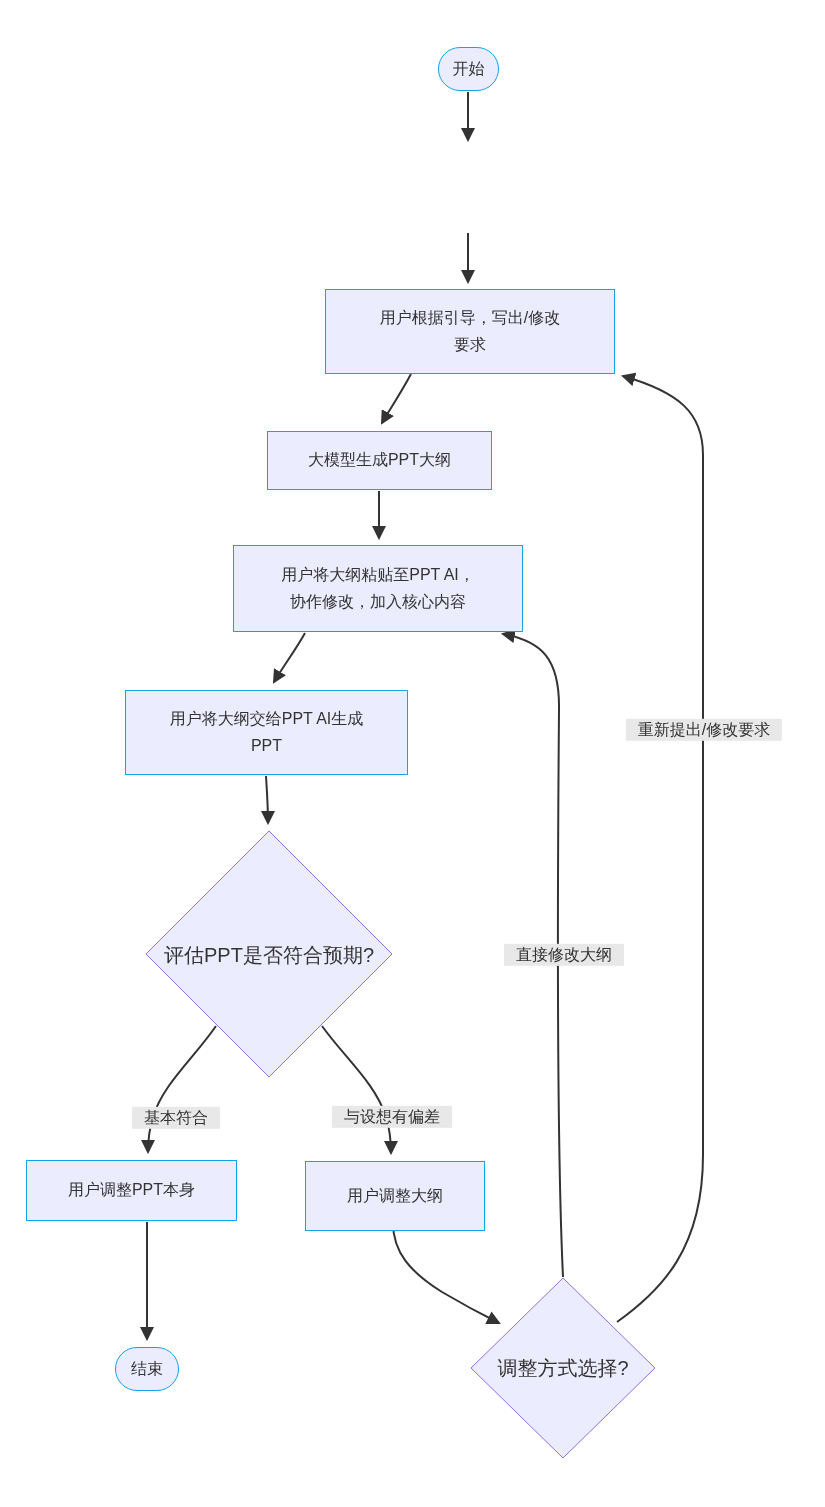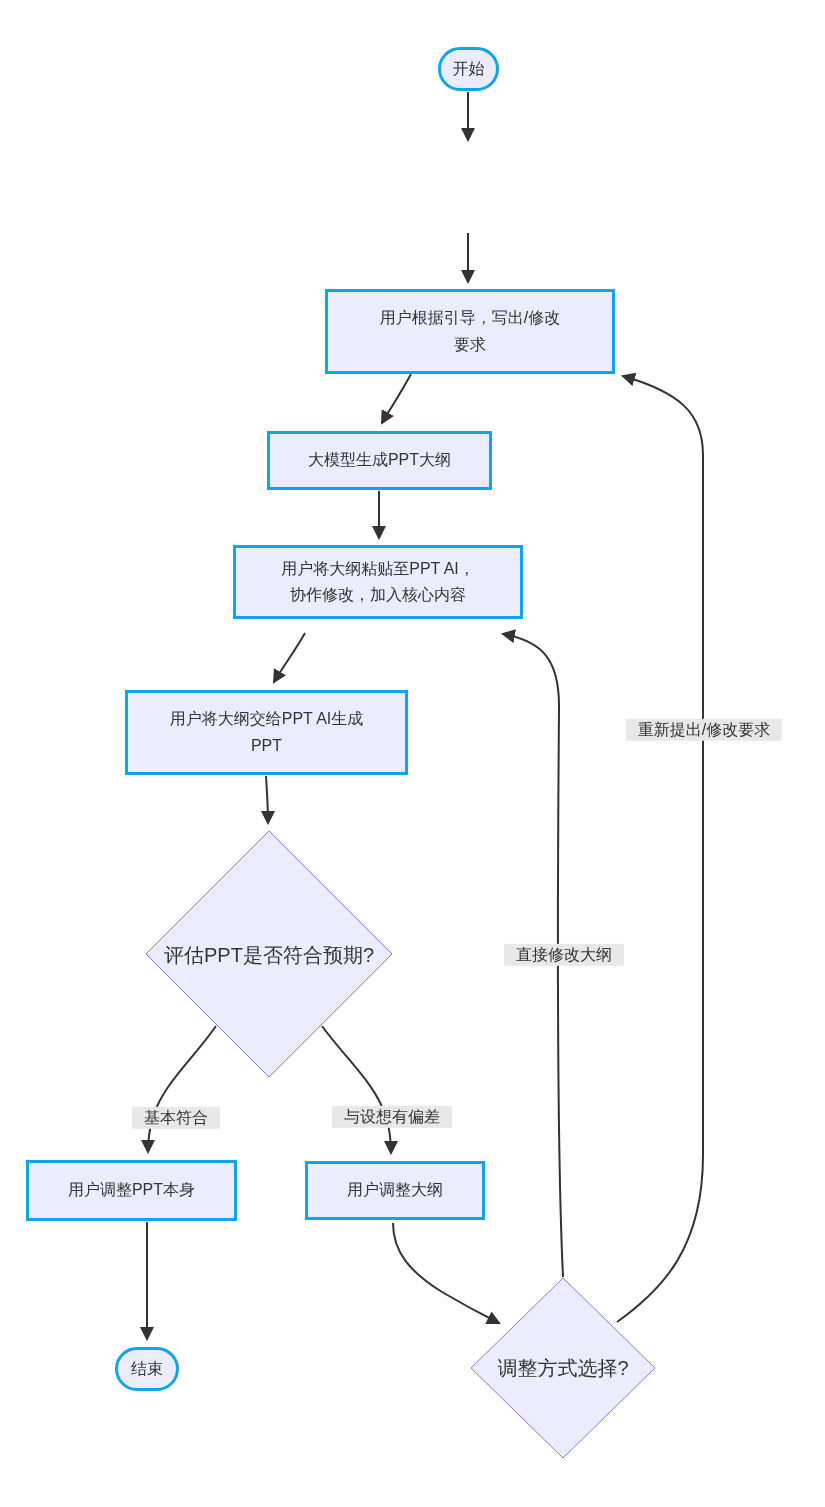--- a/index.html
+++ b/index.html
@@ -18,21 +18,21 @@
     width: 825px; height: 1507px;
   }
   .node {
     position: absolute;
     box-sizing: border-box;
     display: flex;
     align-items: center;
     justify-content: center;
     text-align: center;
     background: #ECECFF;
-    border: 3px solid #0ea5e9;
+    border: 1px solid #0ea5e9;
     font-size: 16px;
     line-height: 1.65;
     white-space: pre-line;
     color: #333333;
   }
   .stadium { border-radius: 22px; }
   .diamond-label {
     position: absolute;
     transform: translate(-50%, -50%);
     font-size: 20px;
@@ -82,31 +82,31 @@
   </svg>
 
   <div class="node stadium" style="left:438px; top:47px; width:61px; height:44px;">开始</div>
 
 
   <div class="node" style="left:325px; top:289px; width:290px; height:85px;">用户根据引导，写出/修改
 要求</div>
 
   <div class="node" style="left:267px; top:431px; width:225px; height:59px;">大模型生成PPT大纲</div>
 
-  <div class="node" style="left:233px; top:545px; width:290px; height:74px;">用户将大纲粘贴至PPT AI，
+  <div class="node" style="left:233px; top:545px; width:290px; height:87px;">用户将大纲粘贴至PPT AI，
 协作修改，加入核心内容</div>
 
   <div class="node" style="left:125px; top:690px; width:283px; height:85px;">用户将大纲交给PPT AI生成
 PPT</div>
 
   <div class="diamond-label" style="left:269px; top:955px;">评估PPT是否符合预期?</div>
 
   <div class="node" style="left:26px; top:1160px; width:211px; height:61px;">用户调整PPT本身</div>
 
-  <div class="node" style="left:305px; top:1161px; width:180px; height:59px;">用户调整大纲</div>
+  <div class="node" style="left:305px; top:1161px; width:180px; height:70px;">用户调整大纲</div>
 
   <div class="node stadium" style="left:115px; top:1347px; width:64px; height:44px;">结束</div>
 
   <div class="diamond-label" style="left:563px; top:1368px;">调整方式选择?</div>
 
   <div class="edge-label" style="left:148px; top:1118px;margin-left:28px;">基本符合</div>
 
   <div class="edge-label" style="left:392px; top:1117px;">与设想有偏差</div>
 
   <div class="edge-label" style="left:564px; top:955px;">直接修改大纲</div>

